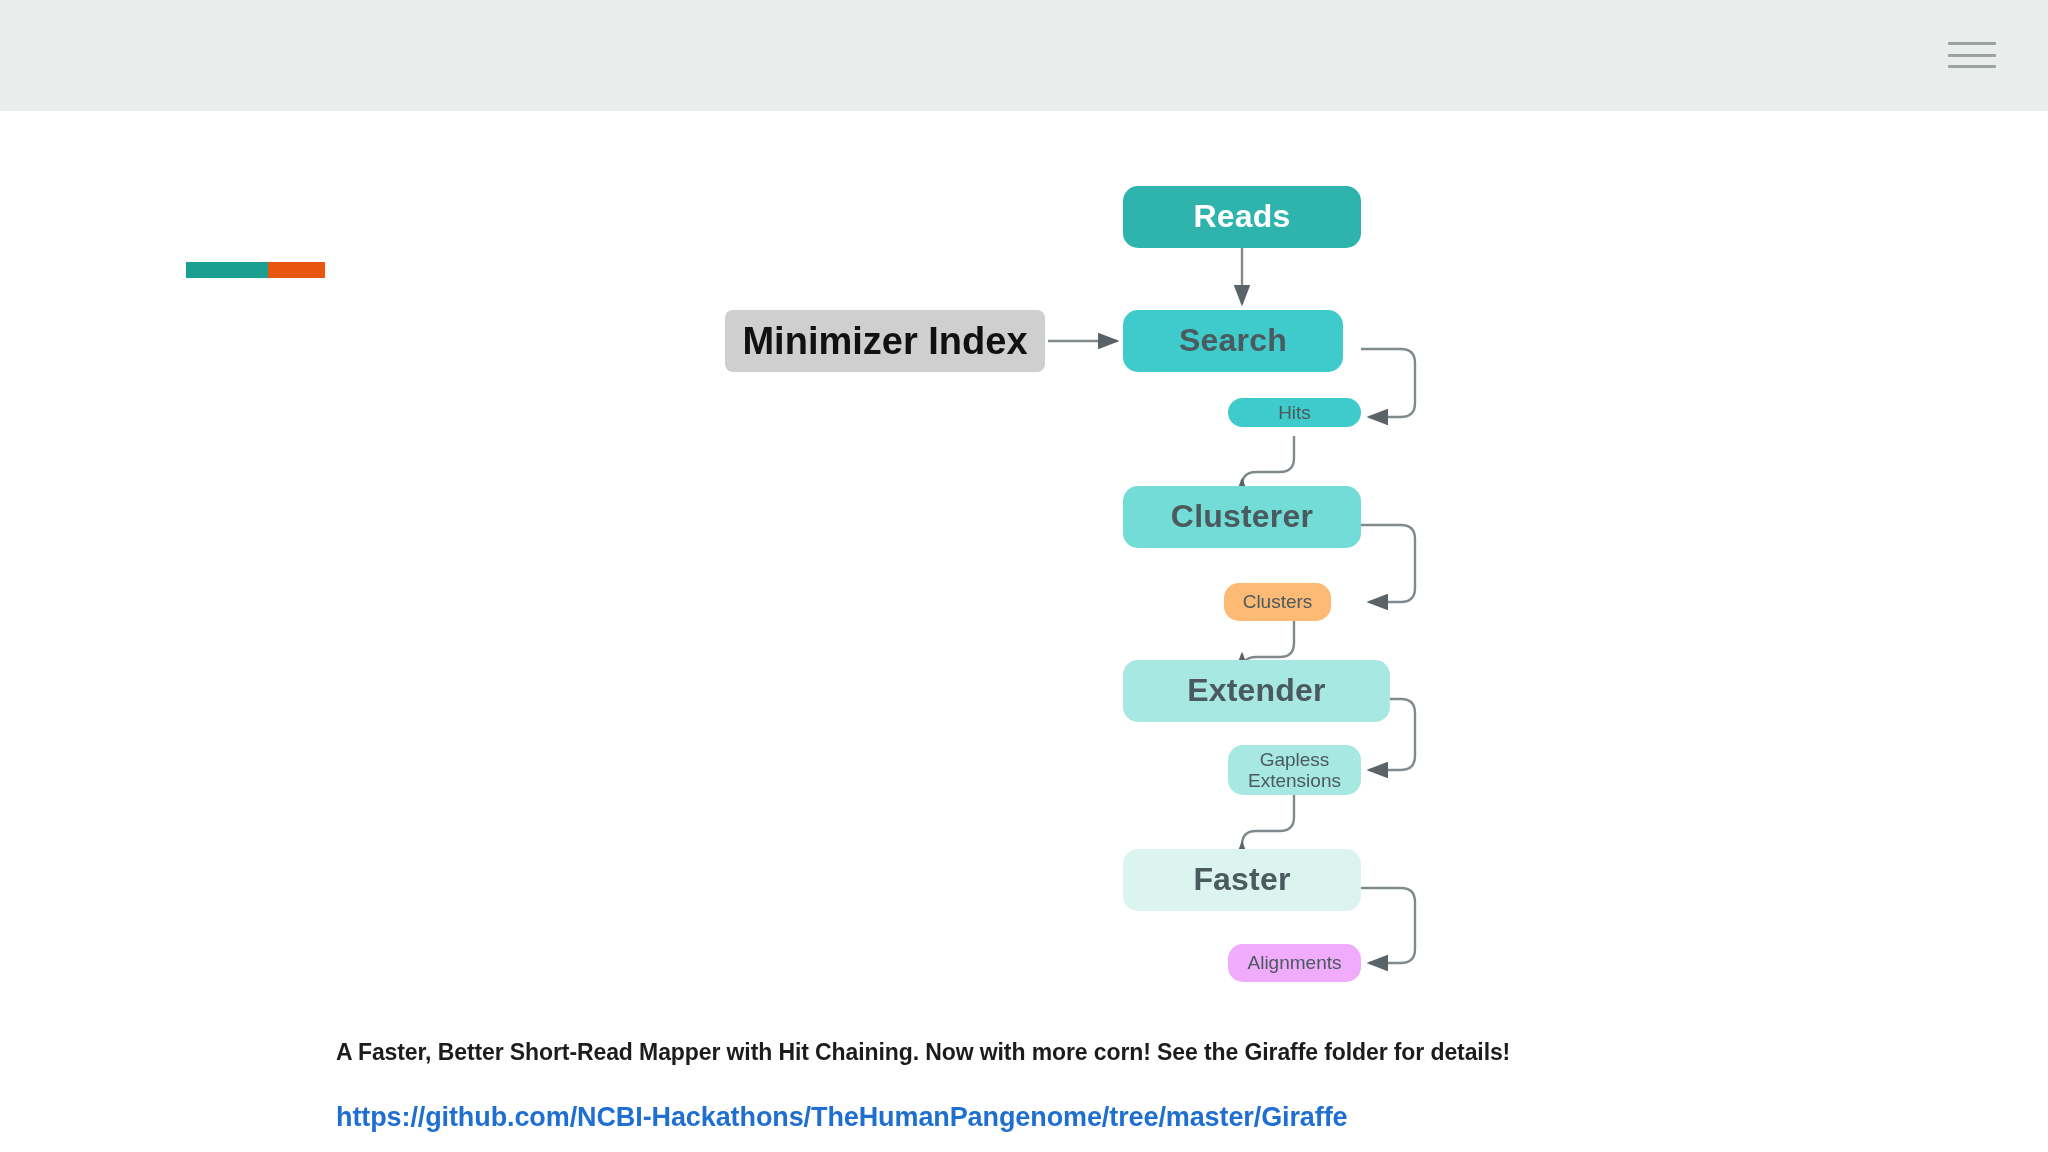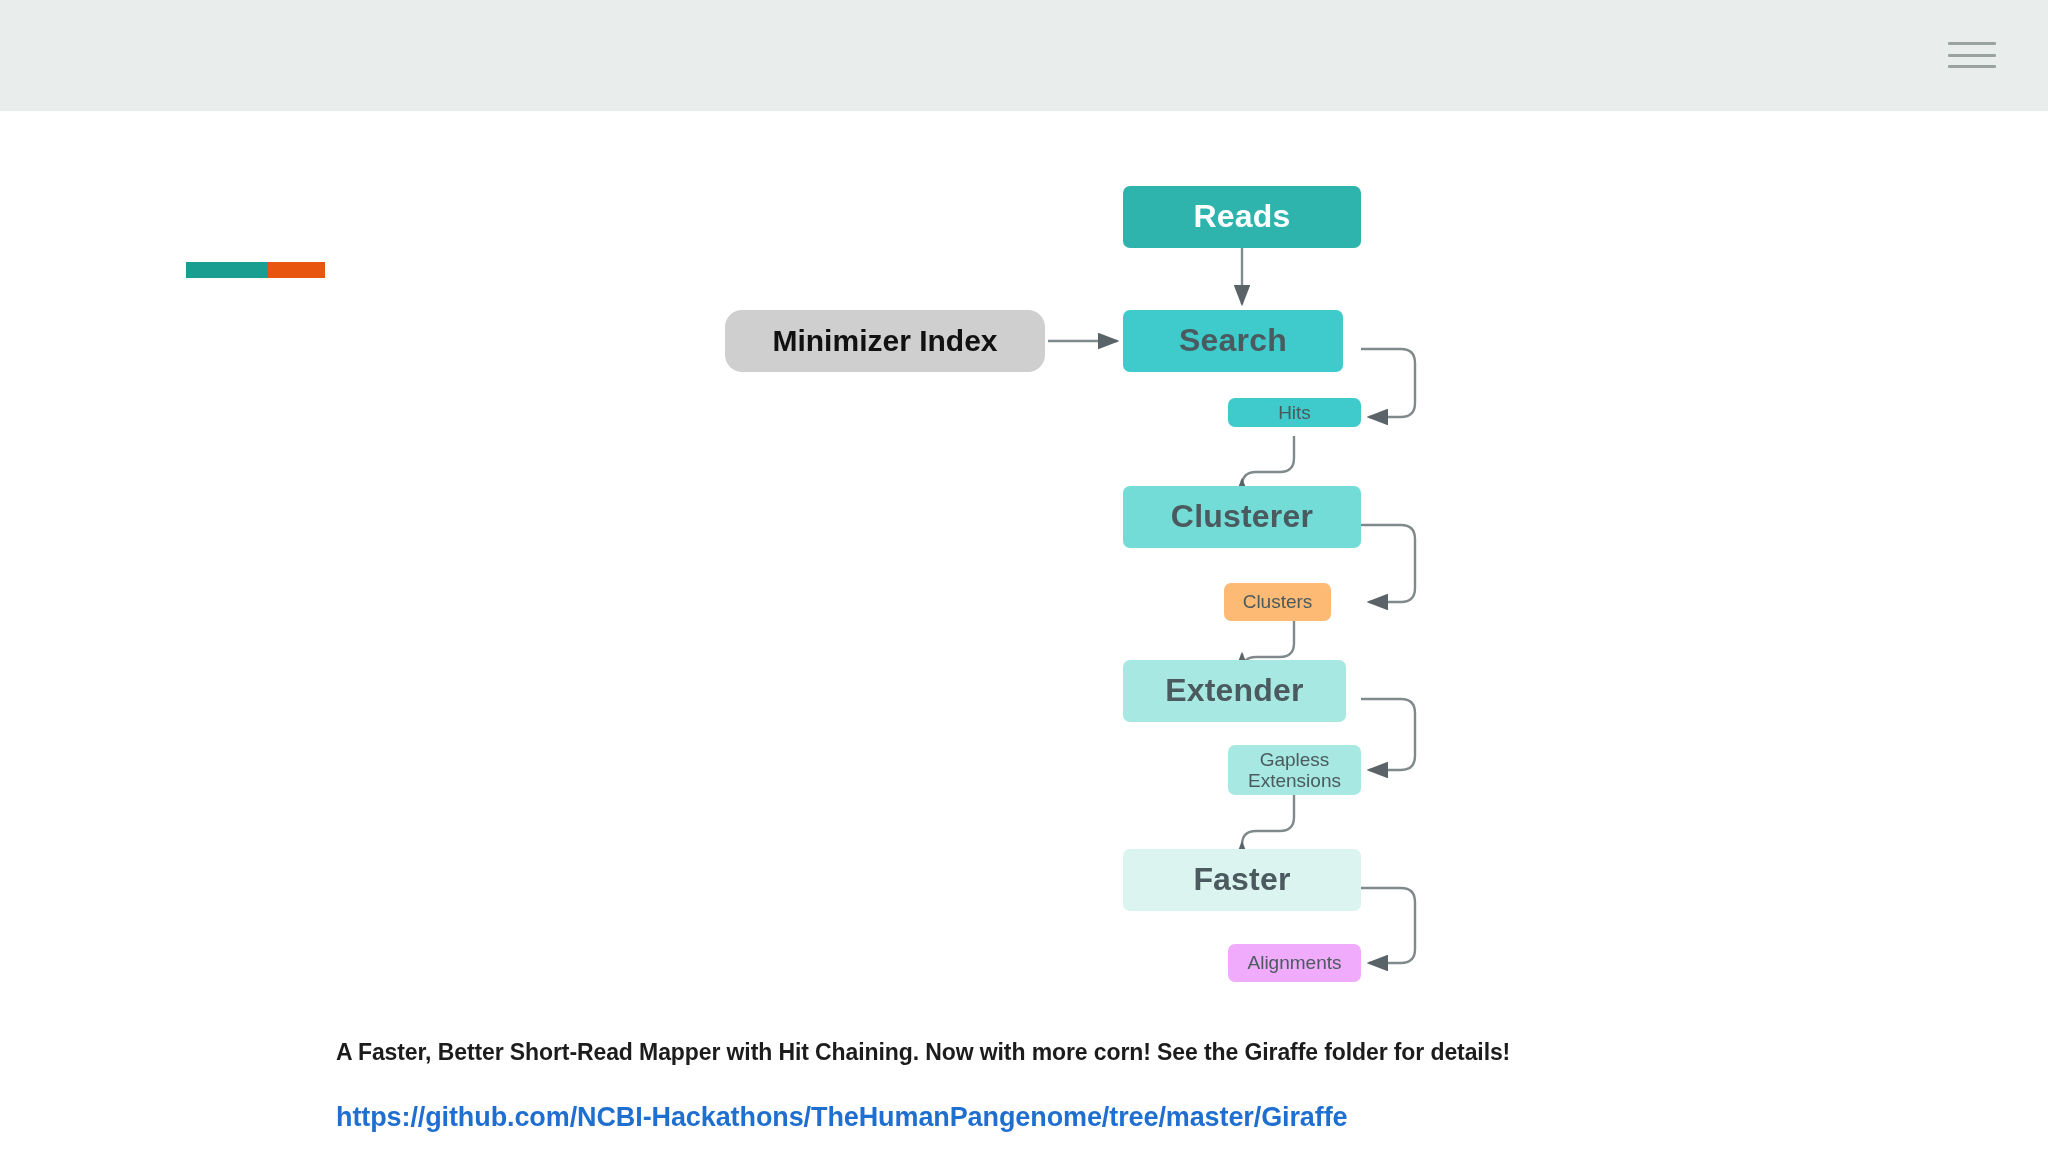--- a/index.html
+++ b/index.html
@@ -70,42 +70,42 @@
     pointer-events: none;
   }
   .diagram svg { display: block; }
 
   
   .node {
     position: absolute;
     display: flex;
     align-items: center;
     justify-content: center;
-    border-radius: 7px;
+    border-radius: 15px;
     text-align: center;
     line-height: 1.12;
   }
 
   .node-stage {
     font-size: 32px;
     font-weight: bold;
     letter-spacing: 0.2px;
   }
 
   .node-output {
     font-size: 19px;
     font-weight: normal;
   }
 
   .node-index {
-    font-size: 30px;
+    font-size: 38px;
     font-weight: bold;
     color: #111111;
     background: #cfcfcf;
-    border-radius: 17px;
+    border-radius: 8px;
   }
 
   
   .caption {
     position: absolute;
     left: 336px;
     top: 1039px;
     font-size: 23px;
     font-weight: bold;
     color: #1c1c1c;
@@ -165,21 +165,21 @@
     </svg>
   </div>
 
   <div id="nodes">
       <div class="node node-index" style="left: 725px; top: 310px; width: 320px; height: 62px; background: rgb(207, 207, 207); color: rgb(17, 17, 17);">Minimizer Index</div>
       <div class="node node-stage" style="left: 1123px; top: 186px; width: 238px; height: 62px; background: rgb(46, 179, 173); color: rgb(255, 255, 255);">Reads</div>
       <div class="node node-stage" style="left: 1123px; top: 310px; width: 220px; height: 62px; background: rgb(63, 203, 203); color: rgb(74, 90, 94);">Search</div>
       <div class="node node-output" style="left: 1228px; top: 398px; width: 133px; height: 29px; background: rgb(63, 203, 203); color: rgb(74, 90, 94);">Hits</div>
       <div class="node node-stage" style="left: 1123px; top: 486px; width: 238px; height: 62px; background: rgb(115, 220, 214); color: rgb(74, 90, 94);">Clusterer</div>
       <div class="node node-output" style="left: 1224px; top: 583px; width: 107px; height: 38px; background: #fdba74; color: rgb(74, 90, 94);">Clusters</div>
-      <div class="node node-stage" style="left: 1123px; top: 660px; width: 223px; height: 62px; background: rgb(168, 232, 226); color: rgb(74, 90, 94);">Extender</div>
+      <div class="node node-stage" style="left: 1123px; top: 660px; width: 267px; height: 62px; background: rgb(168, 232, 226); color: rgb(74, 90, 94);">Extender</div>
       <div class="node node-output" style="left: 1228px; top: 745px; width: 133px; height: 50px; background: rgb(168, 232, 226); color: rgb(74, 90, 94); flex-direction: column;">
         <span style="display: block;">Gapless</span>
         <span style="display: block;">Extensions</span>
       </div>
       <div class="node node-stage" style="left: 1123px; top: 849px; width: 238px; height: 62px; background: rgb(220, 244, 240); color: rgb(74, 90, 94);">Faster</div>
       <div class="node node-output" style="left: 1228px; top: 944px; width: 133px; height: 38px; background: #f0abfc; color: rgb(74, 90, 94);">Alignments</div>
     </div>
 
   <div class="caption">A Faster, Better Short-Read Mapper with Hit Chaining. Now with more corn! See the Giraffe folder for details!</div>
 

